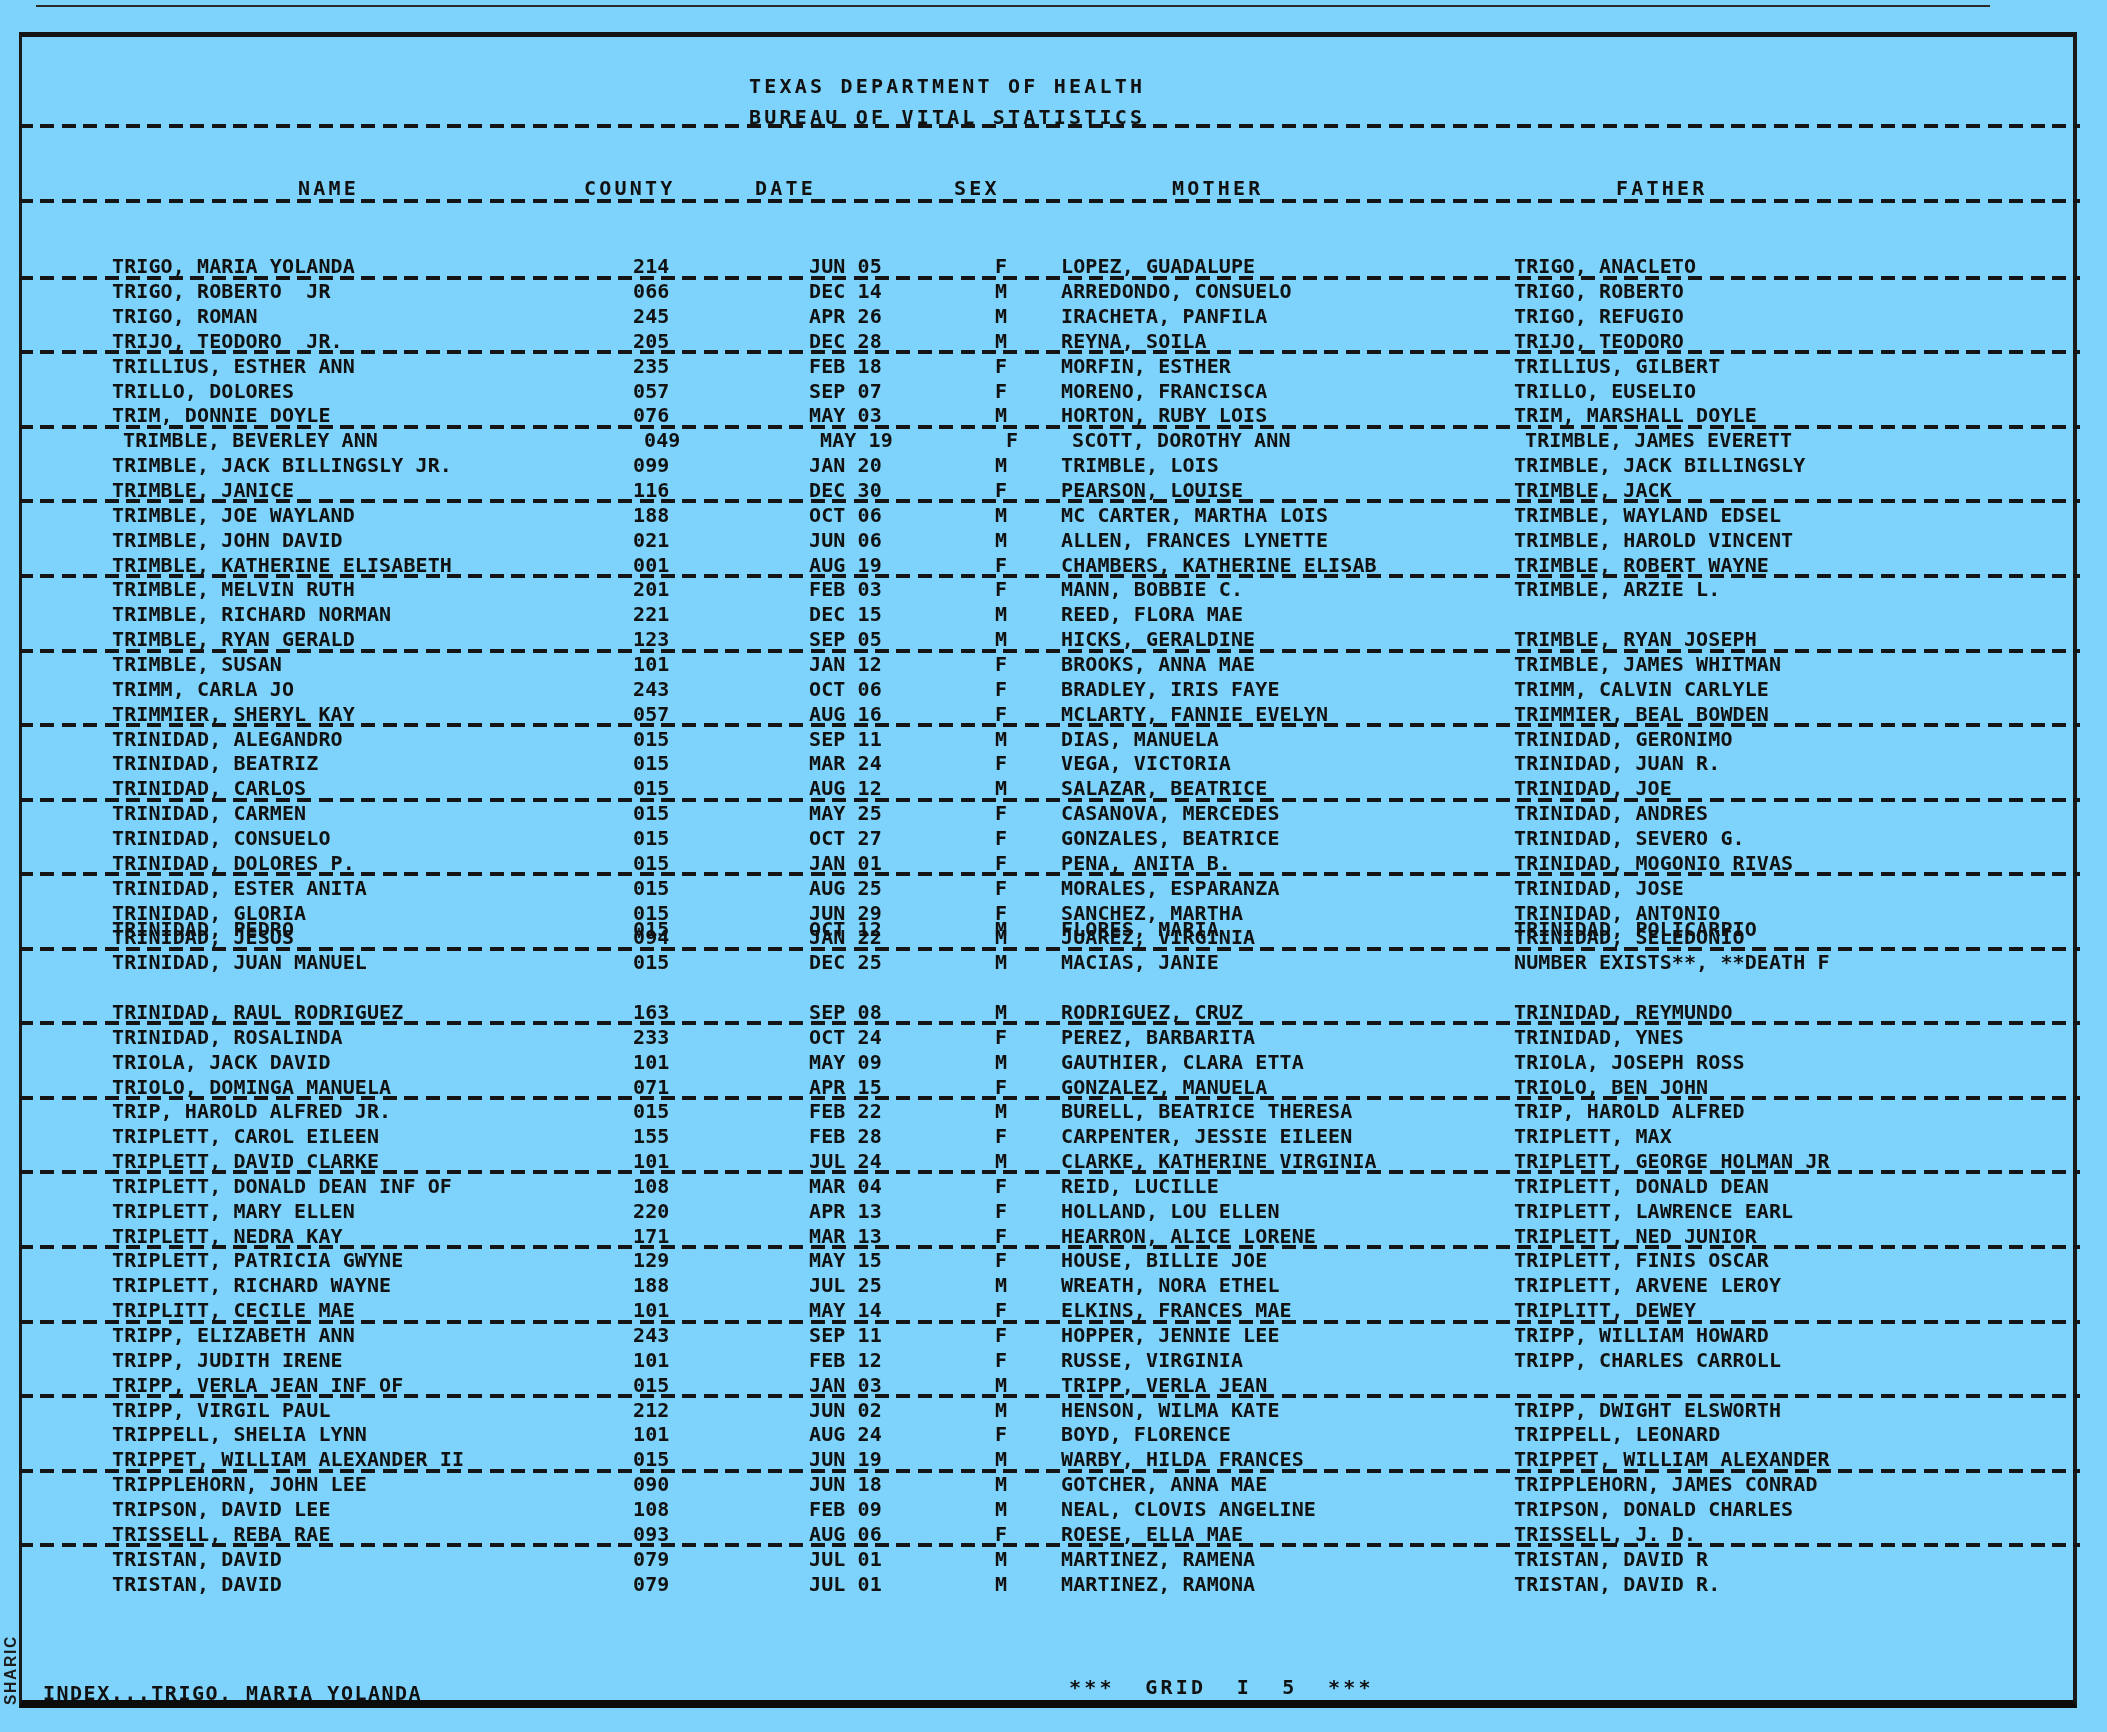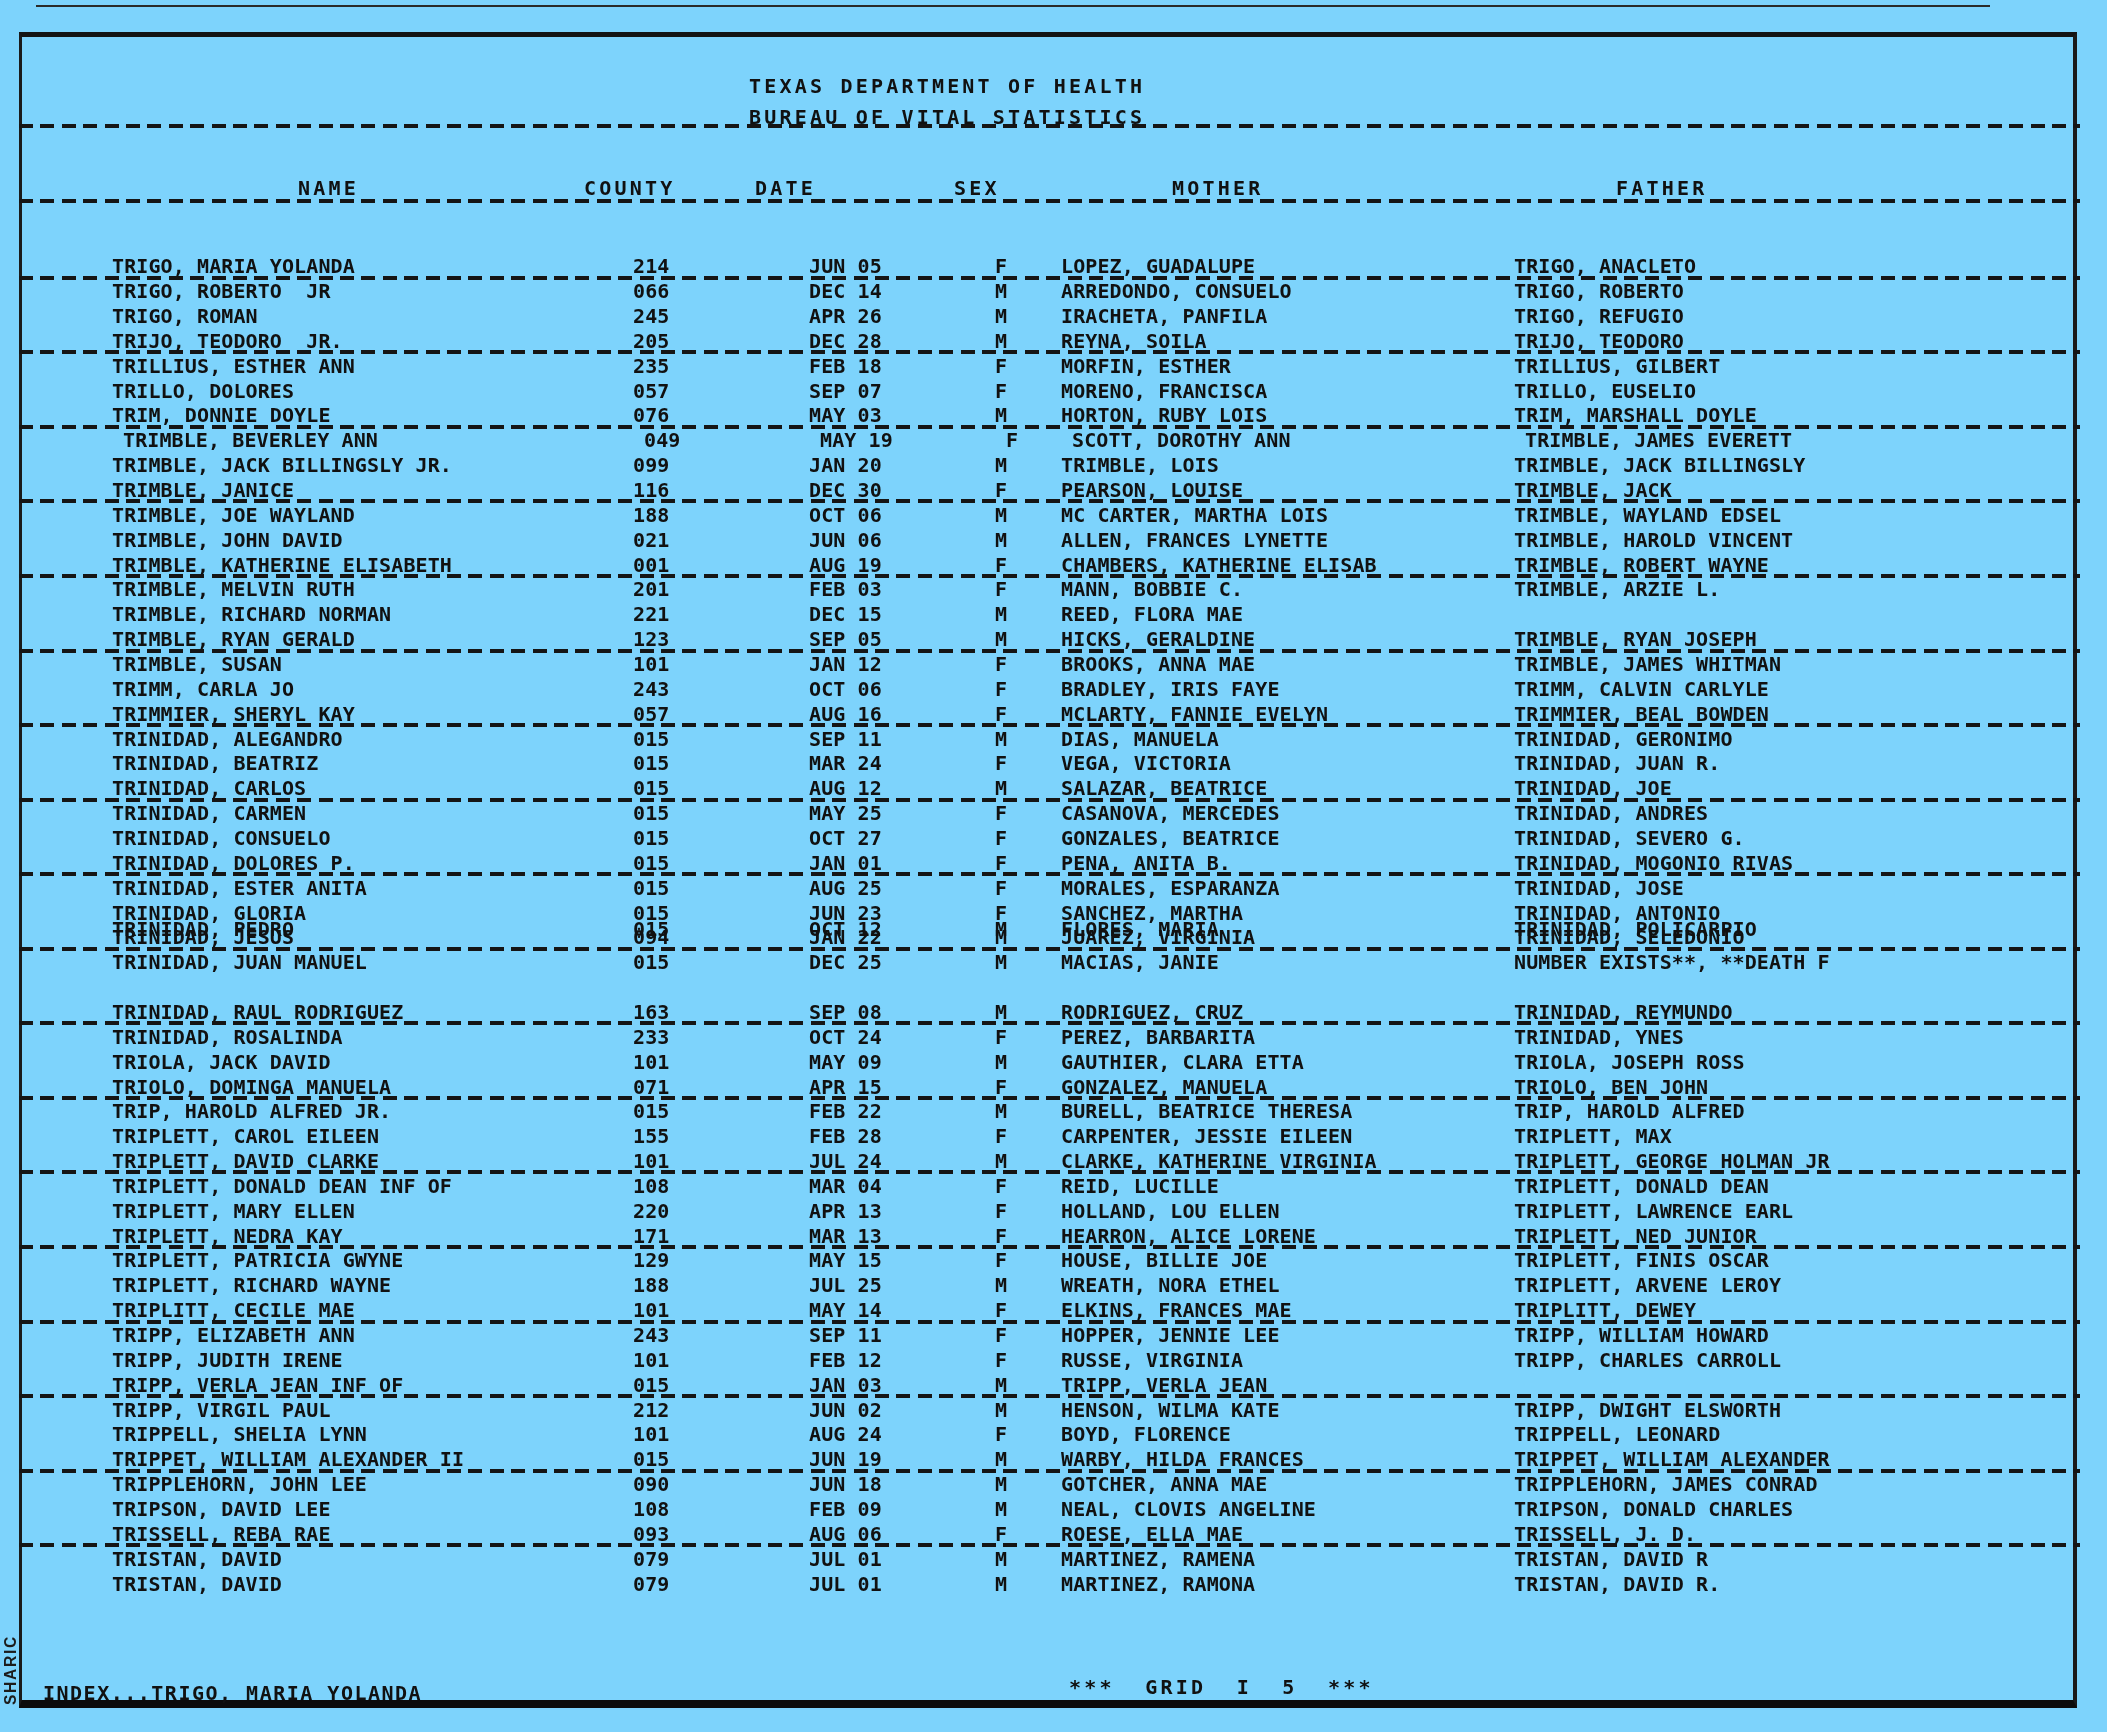--- a/index.html
+++ b/index.html
@@ -284,21 +284,21 @@
         <span class="cell c-name">TRINIDAD, ESTER ANITA</span>
         <span class="cell c-county">015</span>
         <span class="cell c-date">AUG 25</span>
         <span class="cell c-sex">F</span>
         <span class="cell c-mother">MORALES, ESPARANZA</span>
         <span class="cell c-father">TRINIDAD, JOSE</span>
       </div>
       <div class="row" style="top: 901px;">
         <span class="cell c-name">TRINIDAD, GLORIA</span>
         <span class="cell c-county">015</span>
-        <span class="cell c-date">JUN 23</span>
+        <span class="cell c-date">JUN 29</span>
         <span class="cell c-sex">F</span>
         <span class="cell c-mother">SANCHEZ, MARTHA</span>
         <span class="cell c-father">TRINIDAD, ANTONIO</span>
       </div>
       <div class="row" style="top: 925px;">
         <span class="cell c-name">TRINIDAD, JESUS</span>
         <span class="cell c-county">094</span>
         <span class="cell c-date">JAN 22</span>
         <span class="cell c-sex">M</span>
         <span class="cell c-mother">JUAREZ, VIRGINIA</span>

